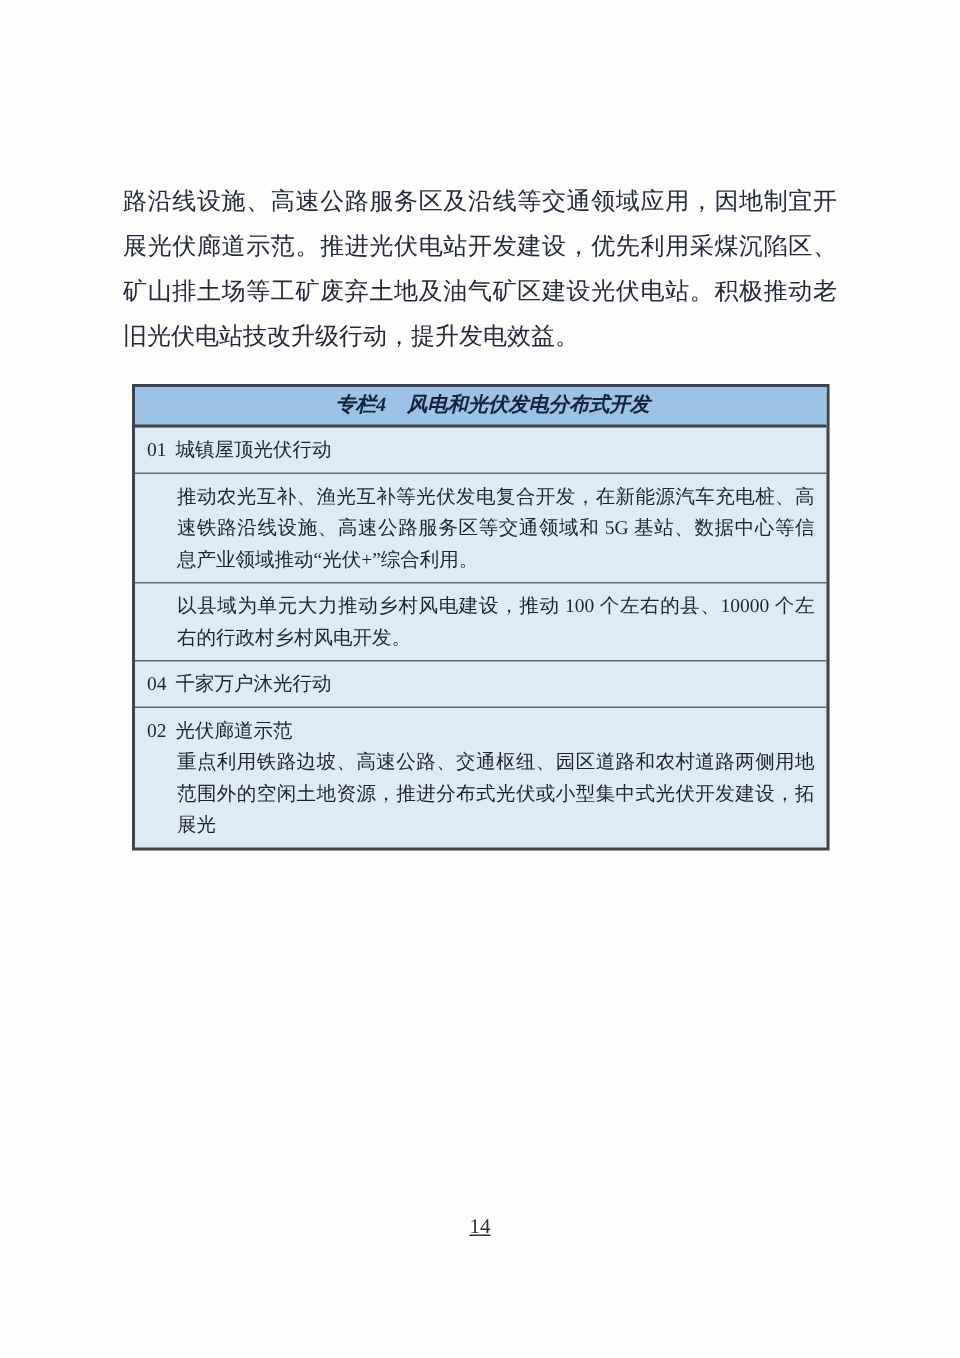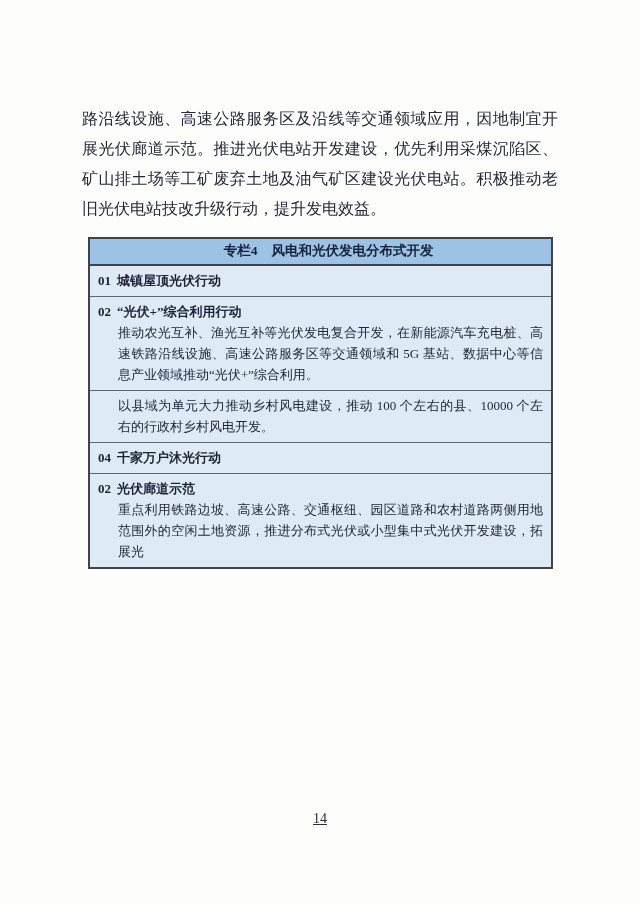--- a/index.html
+++ b/index.html
@@ -12,57 +12,58 @@
     width: 640px;
     height: 905px;
     background: #fdfdfb;
     font-family: "Liberation Serif", "DejaVu Serif", serif;
     color: #23283a;
     box-sizing: border-box;
     padding-top: 104px;
     overflow: hidden;
   }
   .para {
-    margin: 0 82px;
+    margin: 16px 82px;
     font-size: 16px;
     line-height: 30px;
     text-align: justify;
     text-justify: inter-ideograph;
     color: #23283a;
   }
   .box {
     margin: 13px 87px 0 88px;
     border: 2px solid #3f434a;
     background: #DEEBF7;
   }
   .box-header {
     background: #9CC2E5;
     border-bottom: 2px solid #3f434a;
     text-align: center;
     font-weight: bold;
     font-size: 13.5px;
     line-height: 20px;
     padding: 2px 0 3px 16px;
     color: #17233d;
+    font-style: italic;
   }
   .box-label {
     margin-right: 14px;
   }
   .row {
     padding: 4px 8px 5px 8px;
     border-bottom: 1px solid #5d6775;
     font-size: 13px;
     line-height: 21px;
     color: #1c2336;
   }
   .row:last-child {
     border-bottom: none;
   }
   .row-title {
-    font-weight: bold;
+    font-weight: normal;
   }
   .row-num {
     margin-right: 6px;
   }
   .row-body {
     padding-left: 20px;
     text-align: justify;
     text-justify: inter-ideograph;
   }
   .page-footer {
@@ -90,23 +91,20 @@
       <span class="box-label">专栏4</span><span class="box-title">风电和光伏发电分布式开发</span>
     </header>
 
     <div class="row">
       <div class="row-title">
         <span class="row-num">01</span><span class="row-heading">城镇屋顶光伏行动</span>
       </div>
     </div>
 
     <div class="row">
-      <div class="row-title">
-        <span class="row-num">02</span><span class="row-heading">“光伏+”综合利用行动</span>
-      </div>
       <div class="row-body">推动农光互补、渔光互补等光伏发电复合开发，在新能源汽车充电桩、高速铁路沿线设施、高速公路服务区等交通领域和 5G 基站、数据中心等信息产业领域推动“光伏+”综合利用。</div>
     </div>
 
     <div class="row">
       <div class="row-body">以县域为单元大力推动乡村风电建设，推动 100 个左右的县、10000 个左右的行政村乡村风电开发。</div>
     </div>
 
     <div class="row">
       <div class="row-title">
         <span class="row-num">04</span><span class="row-heading">千家万户沐光行动</span>

